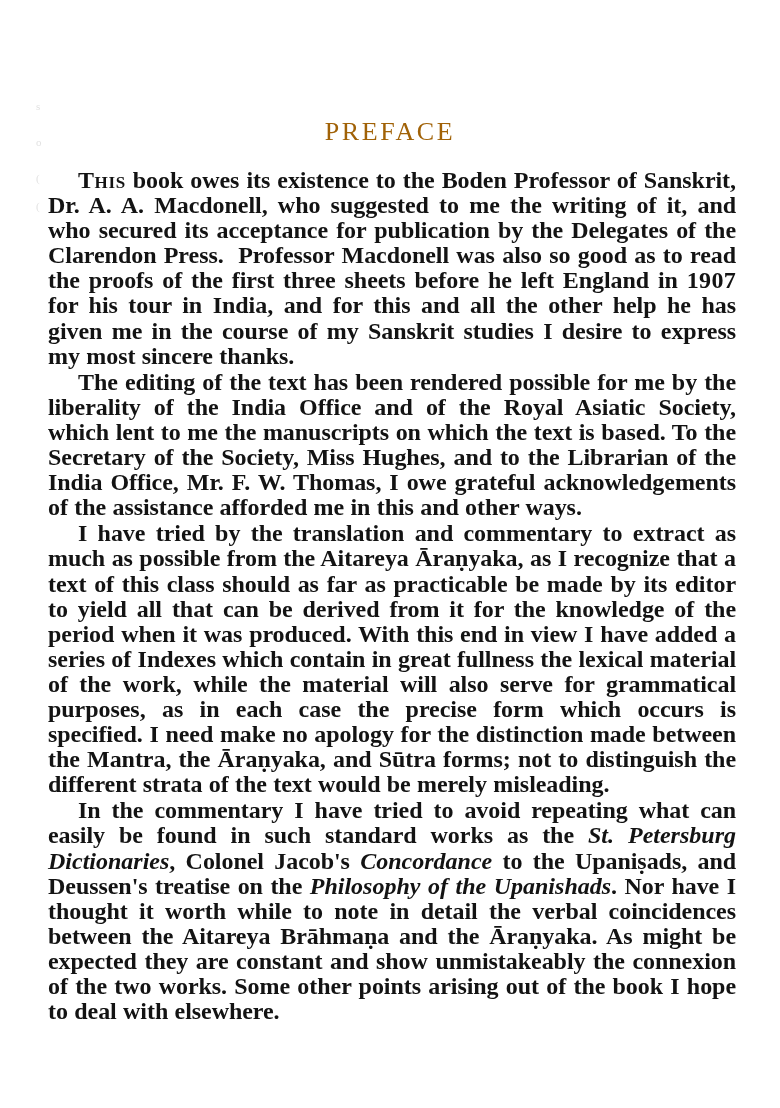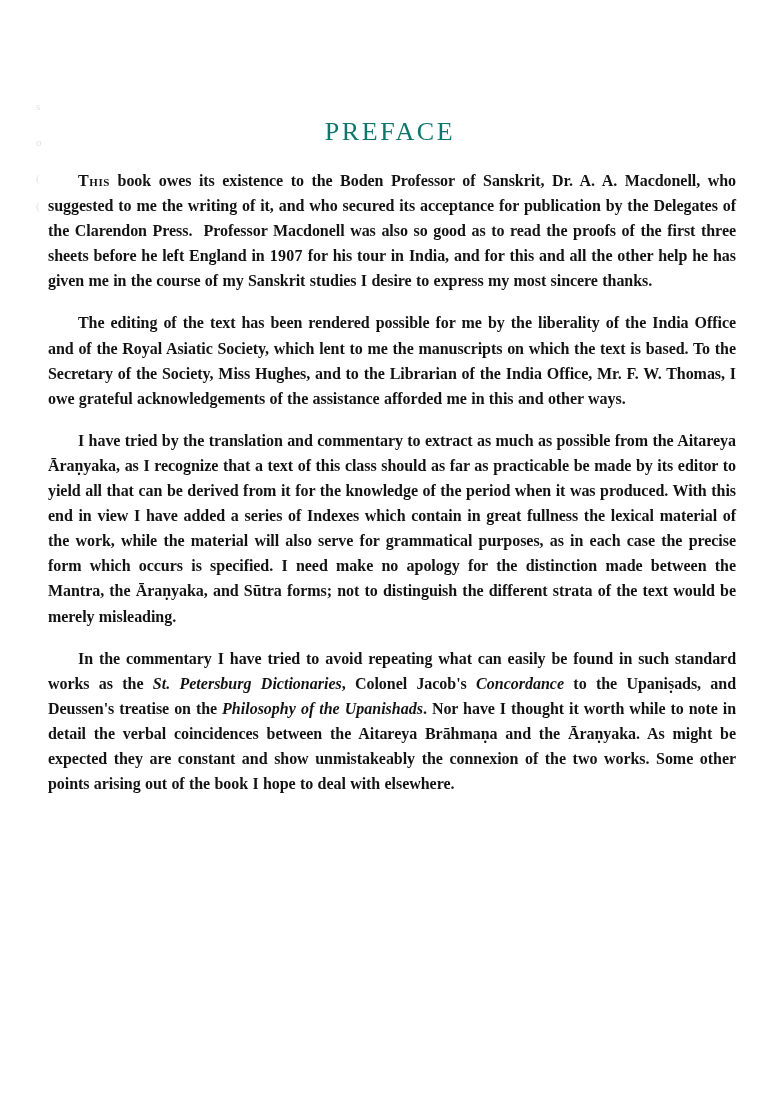--- a/index.html
+++ b/index.html
@@ -51,45 +51,45 @@
   .page-title {
     position: absolute;
     left: 0;
     top: 100px;
     width: 780px;
     text-align: center;
     font-family: "Liberation Serif", "DejaVu Serif", serif;
     font-size: 26px;
     font-weight: 400;
     letter-spacing: 2.6px;
-    color: #0f766e;
+    color: #a16207;
   }
 
   .body-text {
     position: absolute;
     left: 48px;
     top: 168px;
     width: 688px;
   }
 
   .para {
     margin: 0 0 0 0;
     text-indent: 30px;
     text-align: justify;
-    font-size: 16px;
+    font-size: 24px;
     line-height: 25.1px;
     font-weight: 600;
     color: #131313;
     letter-spacing: -0.05px;
     word-spacing: 0.4px;
     -webkit-font-smoothing: none;
   }
 
   .para + .para {
-    margin-top: 17px;
+    margin-top: 1px;
   }
 
   .para i, .para em {
     letter-spacing: 0px;
   }
 
   .smallcaps {
     font-variant: small-caps;
     letter-spacing: .6px;
   }

